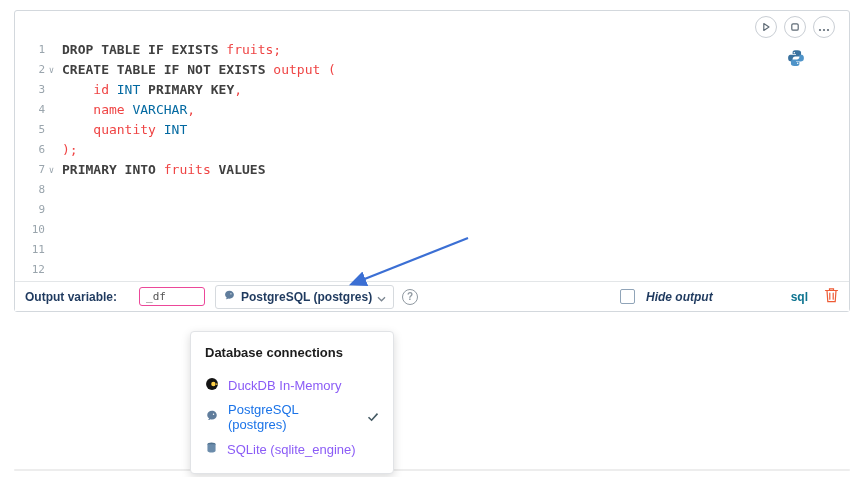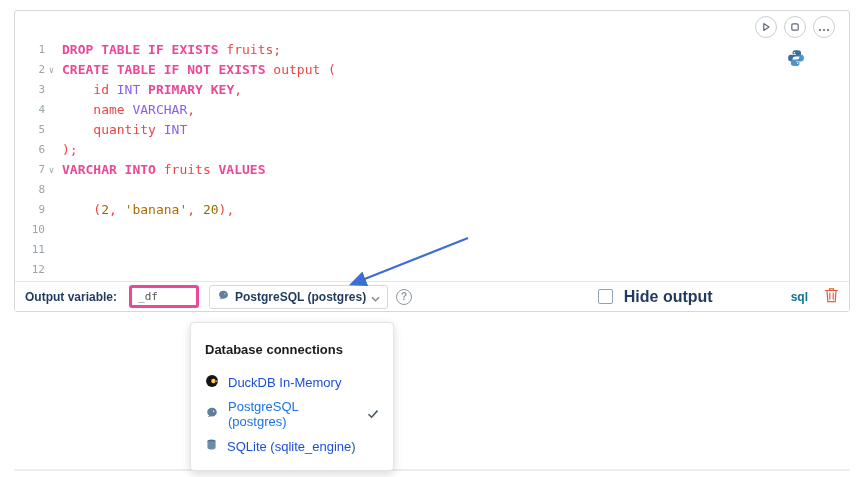--- a/index.html
+++ b/index.html
@@ -21,61 +21,61 @@
   .py-icon{position:absolute;top:38px;right:44px;width:18px;height:18px;z-index:2;}
   .editor{
     position:absolute;top:0;left:0;right:0;bottom:30px;
     padding-top:29px;font-family:"DejaVu Sans Mono",monospace;font-size:13px;
     overflow:hidden;
   }
   .row{display:flex;height:20px;line-height:20px;white-space:pre;}
   .num{width:28px;margin-left:2px;text-align:right;color:#9aa5ad;font-size:11px;}
   .fold{width:13px;text-align:center;color:#9aa5ad;font-size:9px;line-height:20px;}
   .code{margin-left:4px;color:#1a1a1a;}
-  .tk-kw{color:#ec4899;font-weight:bold;}
-  .tk-ty{color:#8b5cf6;}
+  .tk-kw{color:#404040;font-weight:bold;}
+  .tk-ty{color:#0369a1;}
   .tk-st{color:#b26a00;}
   .tk-nu{color:#9a6a00;}
   .tk-op{color:#a626a4;}
   .tk-pl{color:#ef4444;}
   
   .footer{
     position:absolute;left:0;right:0;bottom:0;height:29px;
     border-top:1px solid #e3e6e8;display:flex;align-items:center;padding:0 10px;
     background:#fff;
   }
   .lbl{font-size:12px;font-weight:bold;color:#1f3a5f;}
   .outvar-input{
-    width:52px;height:15px;margin-left:12px;border:3px solid #ec4899;border-radius:3px;
+    width:52px;height:15px;margin-left:22px;border:1px solid #ec4899;border-radius:3px;
     font-family:"DejaVu Sans Mono",monospace;font-size:11px;color:#555;padding:1px 6px;
   }
   .selector{
     margin-left:10px;display:flex;align-items:center;gap:5px;
     border:1px solid #d6dade;border-radius:3px;padding:2px 7px;cursor:pointer;background:#fff;
   }
   .sel-label{font-size:12px;font-weight:bold;color:#1f3a5f;}
   .help{
     margin-left:8px;width:14px;height:14px;border:1.2px solid #9099a1;border-radius:50%;
     color:#9099a1;font-size:10px;font-weight:bold;display:flex;align-items:center;justify-content:center;
   }
   .spacer{flex:1;}
   .checkbox{width:13px;height:13px;border:1.4px solid #90a4b8;border-radius:2px;background:#fff;cursor:pointer;}
-  .hide-label{margin-left:11px;font-size:16px;font-weight:bold;color:#1f3a5f;}
+  .hide-label{margin-left:11px;font-size:12px;font-weight:bold;color:#1f3a5f;font-style:italic;}
   .sql-badge{margin-left:78px;font-size:12px;font-weight:bold;color:#0e7490;}
   .trash{margin-left:16px;width:15px;height:16px;cursor:pointer;display:flex;align-items:center;}
   
   .menu{
-    position:absolute;left:190px;top:322px;width:202px;background:#fff;
+    position:absolute;left:190px;top:331px;width:202px;background:#fff;
     border:1px solid #e1e3e6;border-radius:4px;box-shadow:0 3px 10px rgba(0,0,0,.15);
-    padding:13px 0 8px;z-index:5;
+    padding:7px 0 8px;z-index:5;
   }
   .menu-title{padding:6px 14px 9px;font-size:13px;font-weight:bold;color:#1c1c1c;}
   .menu-item{
     height:32px;display:flex;align-items:center;gap:9px;padding:0 14px;
-    font-size:13px;color:#1d4ed8;cursor:pointer;
+    font-size:13px;color:#8b5cf6;cursor:pointer;
   }
   .menu-item.selected{color:#1a73e8;}
   .check{margin-left:auto;display:flex;align-items:center;}
   
   .arrow-overlay{position:absolute;left:0;top:0;width:864px;height:477px;pointer-events:none;z-index:6;}
   .bottom-line{position:absolute;left:14px;right:14px;top:469px;height:2px;background:#ededed;border-radius:1px;}
 </style>
 </head>
 <body>
 
@@ -114,23 +114,23 @@
     </svg>
   </div>
 
   <div class="editor">
       <div class="row"><span class="num">1</span><span class="fold"></span><span class="code"><span class="tk-kw">DROP TABLE IF EXISTS</span><span class="tk-pl"> fruits;</span></span></div>
       <div class="row"><span class="num">2</span><span class="fold">∨</span><span class="code"><span class="tk-kw">CREATE TABLE IF NOT EXISTS</span><span class="tk-pl"> output (</span></span></div>
       <div class="row"><span class="num">3</span><span class="fold"></span><span class="code"><span class="tk-pl">    id </span><span class="tk-ty">INT</span><span class="tk-pl"> </span><span class="tk-kw">PRIMARY KEY</span><span class="tk-pl">,</span></span></div>
       <div class="row"><span class="num">4</span><span class="fold"></span><span class="code"><span class="tk-pl">    name </span><span class="tk-ty">VARCHAR</span><span class="tk-pl">,</span></span></div>
       <div class="row"><span class="num">5</span><span class="fold"></span><span class="code"><span class="tk-pl">    quantity </span><span class="tk-ty">INT</span></span></div>
       <div class="row"><span class="num">6</span><span class="fold"></span><span class="code"><span class="tk-pl">);</span></span></div>
-      <div class="row"><span class="num">7</span><span class="fold">∨</span><span class="code"><span class="tk-kw">VARCHAR INTO</span><span class="tk-pl"> fruits </span><span class="tk-kw">VALUES</span></span></div>
+      <div class="row"><span class="num">7</span><span class="fold">∨</span><span class="code"><span class="tk-kw">PRIMARY INTO</span><span class="tk-pl"> fruits </span><span class="tk-kw">VALUES</span></span></div>
       <div class="row"><span class="num">8</span><span class="fold"></span></div>
-      <div class="row"><span class="num">9</span><span class="fold"></span><span class="code"><span class="tk-pl">    (</span><span class="tk-nu">2</span><span class="tk-pl">, </span><span class="tk-st">'banana'</span><span class="tk-pl">, </span><span class="tk-nu">20</span><span class="tk-pl">),</span></span></div>
+      <div class="row"><span class="num">9</span><span class="fold"></span></div>
       <div class="row"><span class="num">10</span><span class="fold"></span></div>
       <div class="row"><span class="num">11</span><span class="fold"></span><span class="code"></span></div>
       <div class="row"><span class="num">12</span><span class="fold"></span></div>
     </div>
 
   <div class="footer">
     <span class="lbl">Output variable:</span>
     <input class="outvar-input" type="text" value="_df" style="">
     <div class="selector">
       <span>

